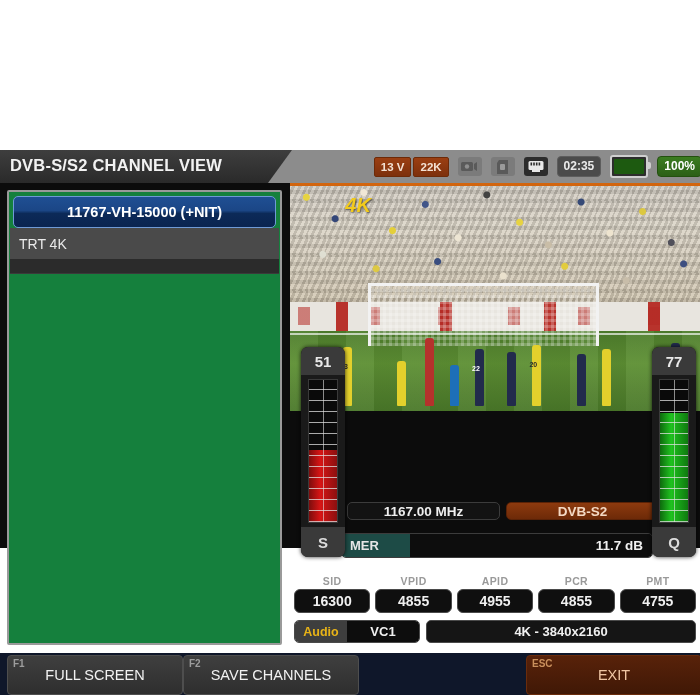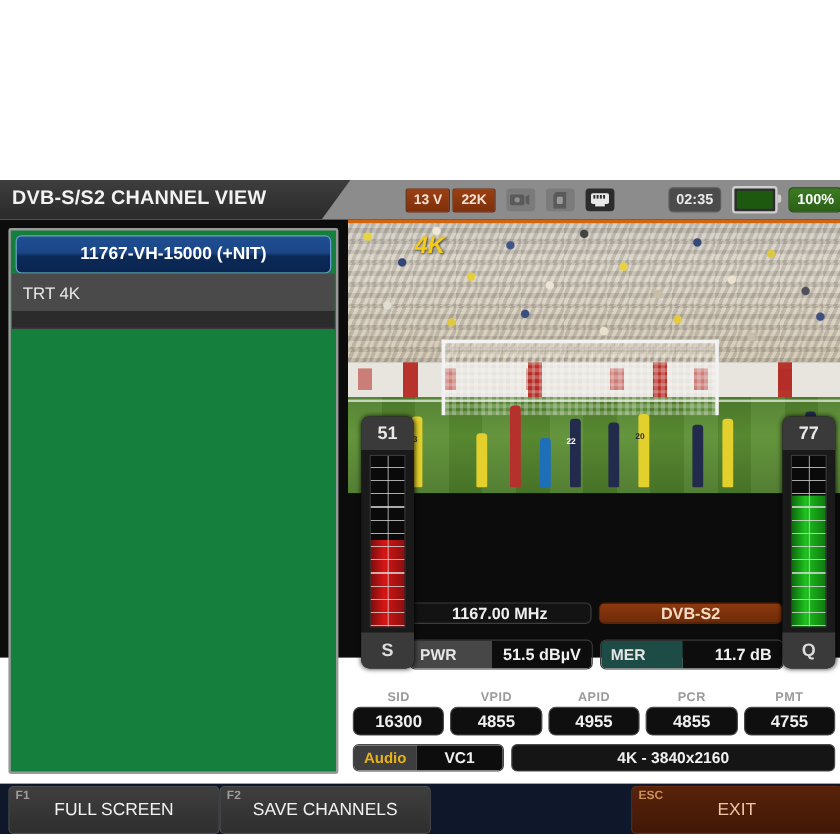--- a/index.html
+++ b/index.html
@@ -16,21 +16,21 @@
     letter-spacing:.2px;white-space:nowrap;}
 
   .status{position:absolute;right:6px;top:3px;height:27px;display:flex;align-items:center;gap:9px;}
   .badge-org{background:linear-gradient(to bottom,#9b3f12,#7d300c);color:#f4e2d4;font-size:11.5px;font-weight:bold;
     padding:3px 6px 3px 6px;border-radius:2px;line-height:12px;border:1px solid #6d2a08;}
   .badge-pair{display:flex;gap:2px;}
   .ico{width:24px;height:19px;border-radius:3px;display:flex;align-items:center;justify-content:center;}
   .ico-dim{background:#7b7b7b;}
   .ico-on{background:#2c2c2c;}
   .badge-time{background:#4b4b4b;color:#eaeaea;font-size:12px;font-weight:bold;padding:3px 6px;border-radius:4px;
-    border:1px solid #5d5d5d;line-height:13px;margin-left:36px;}
+    border:1px solid #5d5d5d;line-height:13px;}
   .batt{position:relative;width:34px;height:19px;background:#2d2d2d;border:2px solid #cfcfcf;border-radius:3px;}
   .batt-fill{position:absolute;left:2px;top:2px;bottom:2px;background:#1d5a10;border-radius:1px;}
   .batt-tip{position:absolute;right:-5px;top:5px;width:3px;height:7px;background:#cfcfcf;border-radius:0 2px 2px 0;}
   .badge-grn{background:linear-gradient(to bottom,#3b7c21,#2c5f17);color:#ffffff;font-size:12px;font-weight:bold;
     padding:3px 6px;border-radius:4px;border:1px solid #23500f;line-height:13px;}
 
   
   .list-pane{position:absolute;left:7px;top:40px;width:275px;height:455px;}
   .list-box{position:absolute;inset:0;background:#15803d;border:2px solid #9a9a9a;border-radius:2px;overflow:hidden;}
   .ch-sel{position:absolute;left:4px;top:4px;right:4px;height:30px;border-radius:5px;
@@ -104,21 +104,21 @@
   .meter-fill{position:absolute;left:0;right:0;bottom:0;}
   .fill-red{background:linear-gradient(to right,#7c0d0d,#d71515 40%,#8c1010);}
   .fill-grn{background:linear-gradient(to right,#0d6a0d,#1fc21f 40%,#0f7a0f);}
   .ticks{position:absolute;left:0;right:0;top:0;bottom:0;
     background:repeating-linear-gradient(0deg,rgba(225,225,225,.75) 0 1px,transparent 1px 11px);}
   .midline{position:absolute;left:50%;top:0;bottom:0;width:1px;background:rgba(225,225,225,.6);}
   .meter-bot{position:absolute;left:0;bottom:0;width:100%;height:30px;display:flex;align-items:center;justify-content:center;
     color:#dcdcdc;font-size:15px;font-weight:bold;background:#3a3a3a;border-radius:0 0 7px 7px;}
 
   
-  .row-freq{position:absolute;left:340px;top:352px;width:312px;height:18px;display:flex;gap:6px;}
+  .row-freq{position:absolute;left:347px;top:352px;width:312px;height:18px;display:flex;gap:6px;}
   .pill{border-radius:5px;display:flex;align-items:center;justify-content:center;font-size:13.5px;font-weight:bold;}
   .pill-dark{flex:1;background:#131313;border:1px solid #3c3c3c;color:#efefef;}
   .pill-org{flex:1;background:linear-gradient(to bottom,#8d3a0e,#6d2a08);border:1px solid #5a2206;color:#f4d9c4;}
 
   .row-pwr{position:absolute;left:341px;top:383px;width:312px;height:25px;display:flex;gap:6px;}
   .grp{flex:1;display:flex;border-radius:5px;overflow:hidden;border:1px solid #3c3c3c;}
   .grp-lab{width:60px;display:flex;align-items:center;padding-left:8px;font-size:13px;font-weight:bold;color:#e6e6e6;}
   .lab-gray{background:#474747;}
   .lab-teal{background:#1d4b46;}
   .grp-val{flex:1;background:#0d0d0d;display:flex;align-items:center;justify-content:flex-end;padding-right:9px;
@@ -266,24 +266,20 @@
     <div class="meter-bot">Q</div>
   </div>
 
   <div class="row-freq">
     <div class="pill pill-dark">1167.00 MHz</div>
     <div class="pill pill-org">DVB-S2</div>
   </div>
 
   <div class="row-pwr">
     <div class="grp">
-      <div class="grp-lab lab-gray">PWR</div>
-      <div class="grp-val">51.5 dBµV</div>
-    </div>
-    <div class="grp">
       <div class="grp-lab lab-teal">MER</div>
       <div class="grp-val">11.7 dB</div>
     </div>
   </div>
 
   <div class="pids">
     <div class="pid">
       <div class="pid-h">SID</div>
       <div class="pid-v">16300</div>
     </div>

